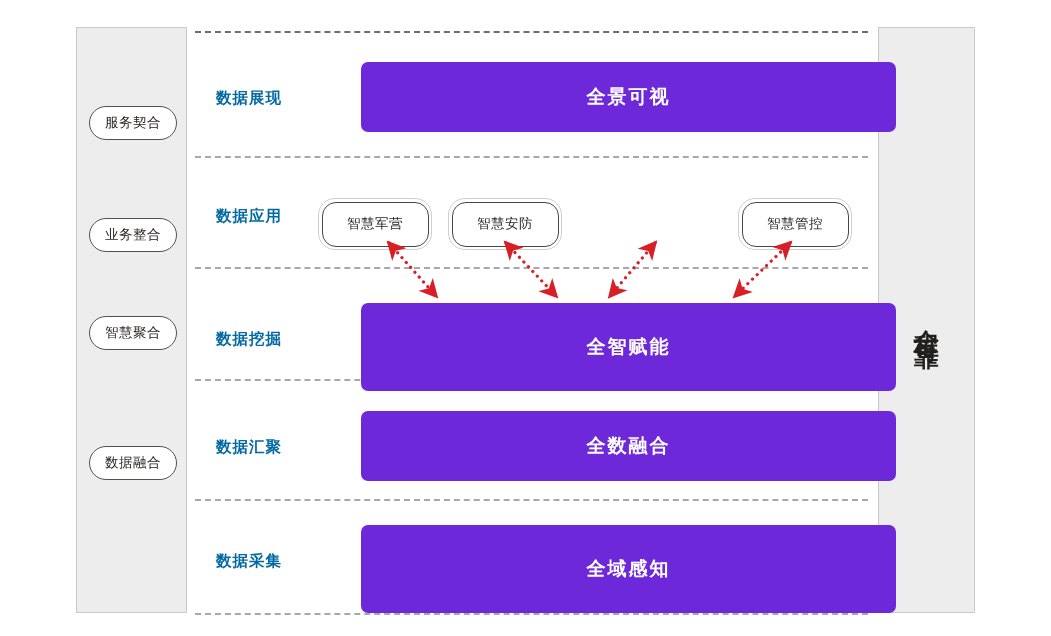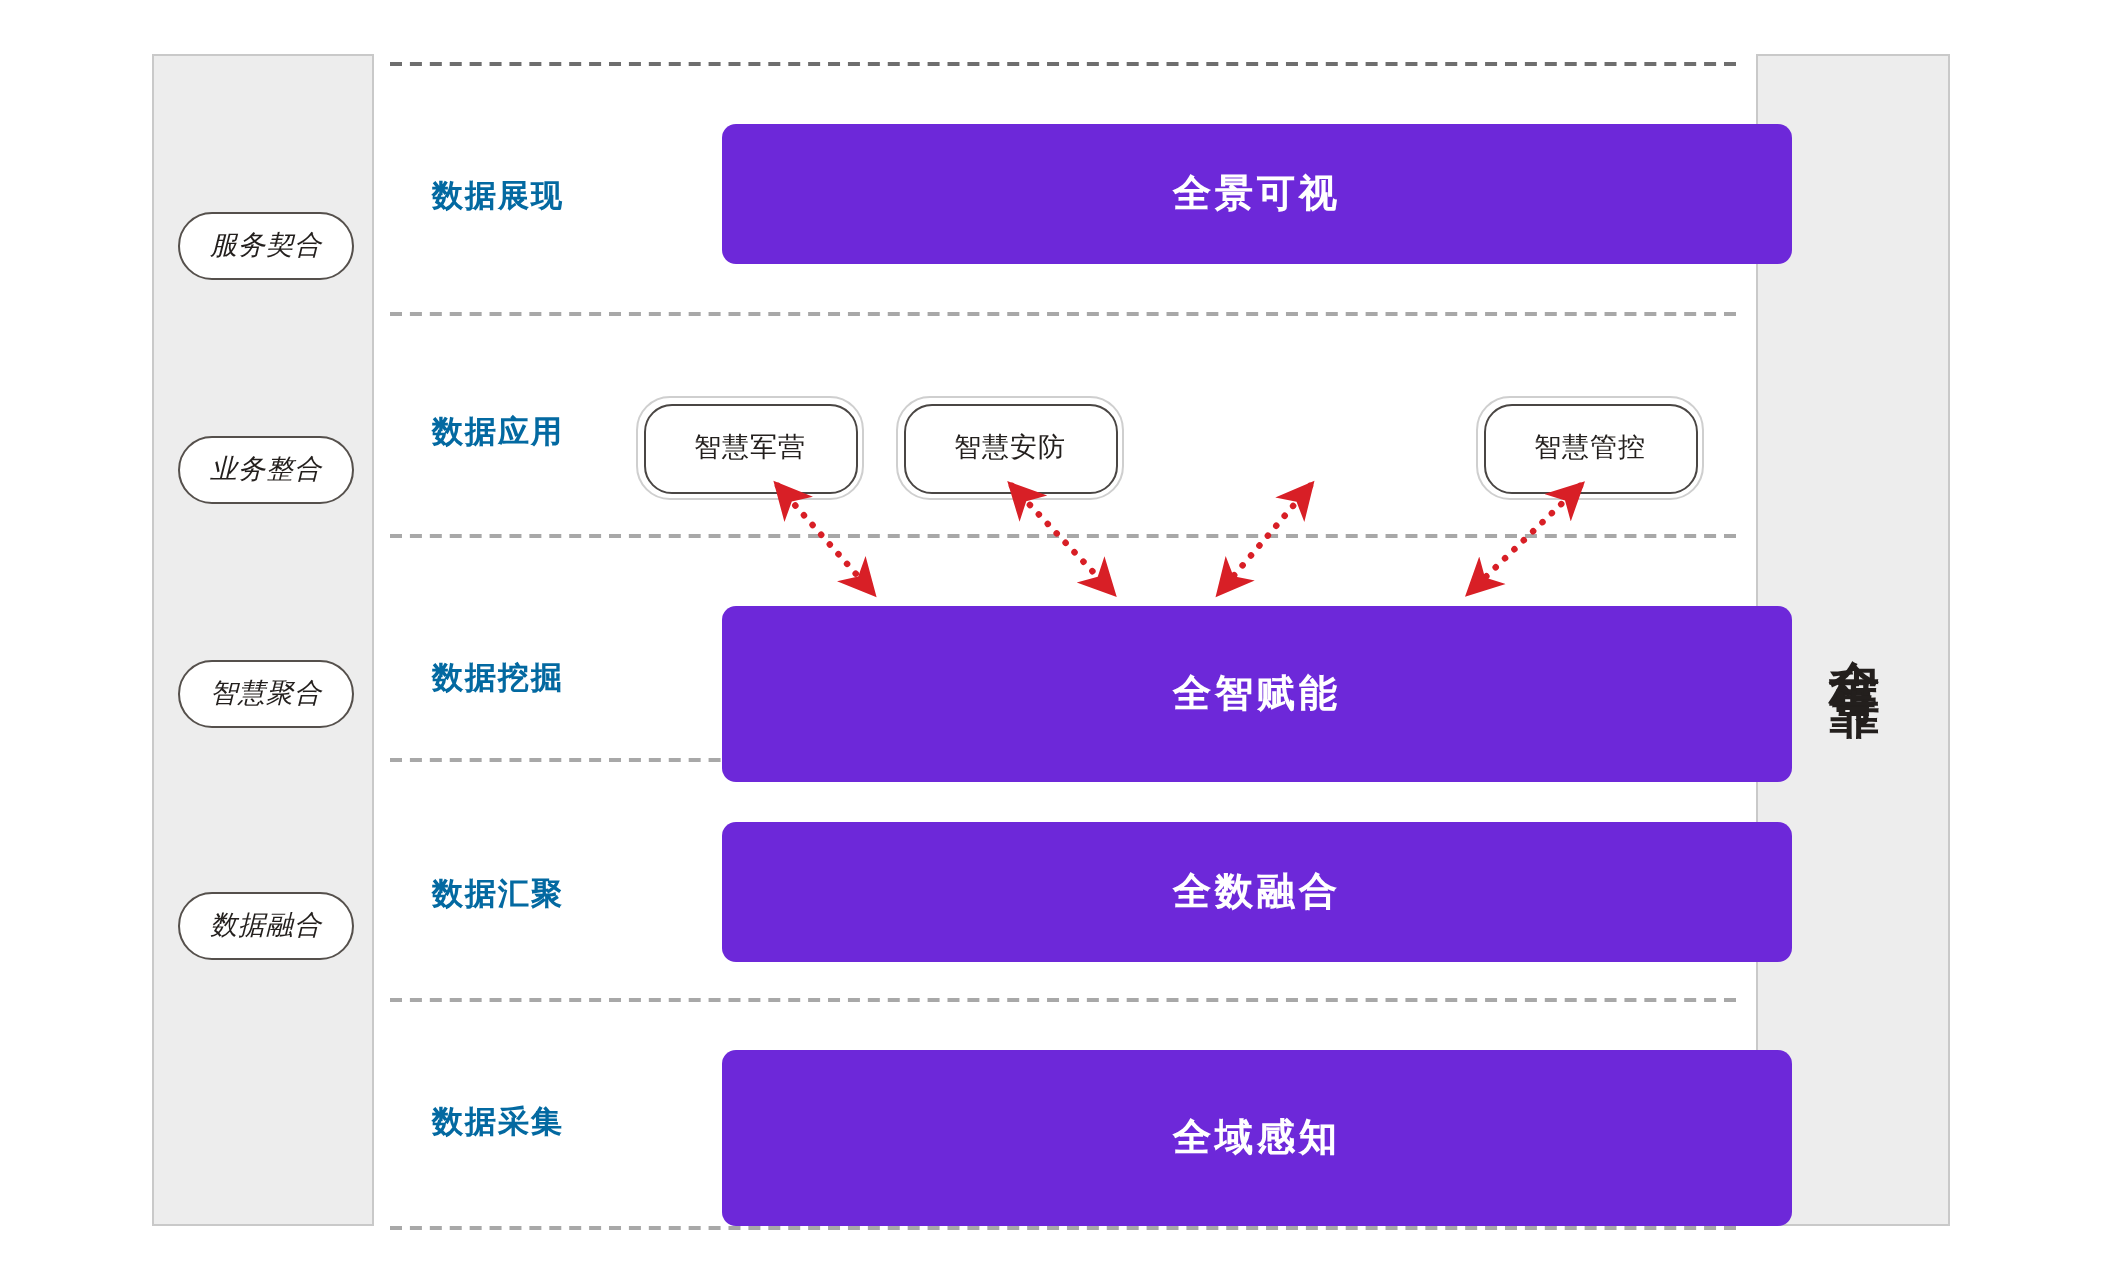--- a/index.html
+++ b/index.html
@@ -29,21 +29,20 @@
     width:88px;height:34px;
     background:#ffffff;
     border:1.4px solid #55504c;
     border-radius:17px;
     box-sizing:border-box;
     display:flex;align-items:center;justify-content:center;
     font-size:13.5px;
     color:#231f1d;
     letter-spacing:0.5px;
     white-space:nowrap;
-    font-style:italic;
   }
 
   
   #vertical-label{
     position:absolute;
     left:0;top:0;width:100%;height:100%;
     display:flex;align-items:center;justify-content:center;
   }
   #vertical-label span{
     writing-mode:vertical-rl;
@@ -126,21 +125,21 @@
   <div class="sep" style="top:499px"></div>
   <div class="sep" style="top:613px"></div>
 
   <div id="left-panel" class="side-panel">
     <div class="stage-pill" style="top:78px">
       <span>服务契合</span>
     </div>
     <div class="stage-pill" style="top:190px">
       <span>业务整合</span>
     </div>
-    <div class="stage-pill" style="top:302px">
+    <div class="stage-pill" style="top:288px">
       <span>智慧聚合</span>
     </div>
     <div class="stage-pill" style="top:418px">
       <span>数据融合</span>
     </div>
   </div>
 
   <div id="right-panel" class="side-panel">
     <div id="vertical-label">
       <span>全程可靠</span>

